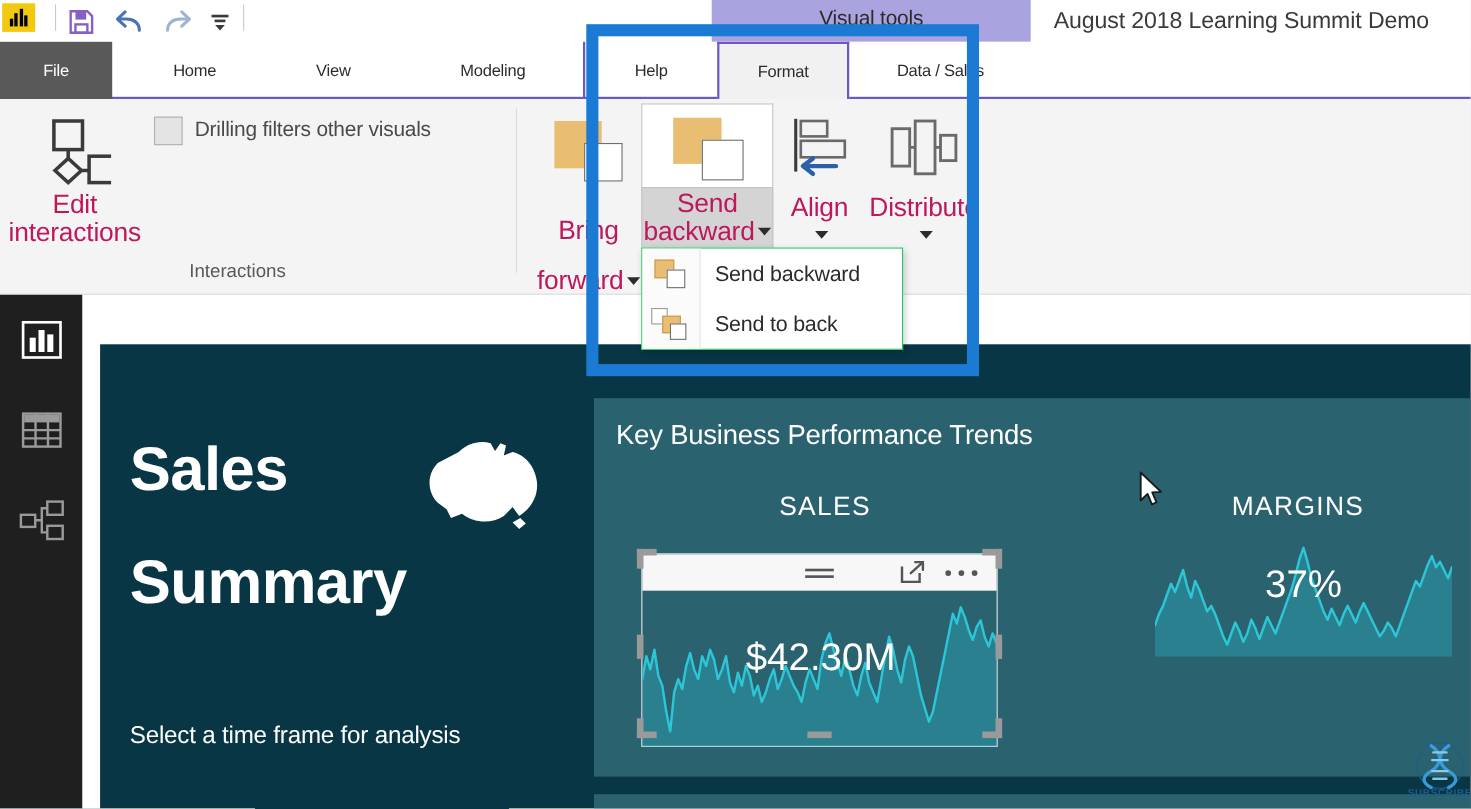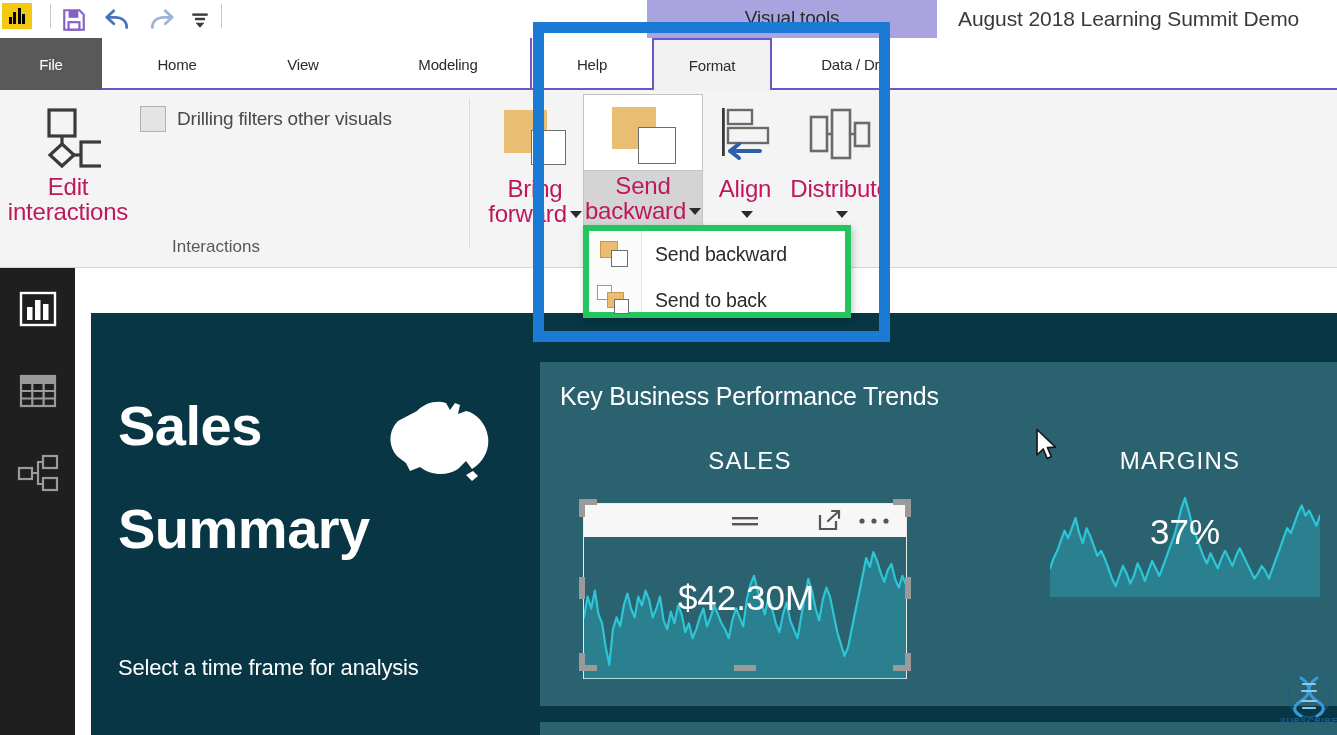--- a/index.html
+++ b/index.html
@@ -114,22 +114,22 @@
   .chk-row {
     position: absolute; display: flex; align-items: center; gap: 11px;
   }
   .chk-box {
     width: 26px; height: 26px; background: #e4e4e4; border: 1px solid #b0b0b0;
   }
   .chk-label { font-size: 19px; color: #4a4a4a; white-space: nowrap; letter-spacing: -0.2px; }
 
   
   .dropdown {
-    position: absolute; left: 583px; top: 225px; width: 268px; height: 93px;
-    background: #ffffff; border: 6px solid #22c55e;
+    position: absolute; left: 583px; top: 225px; width: 238px; height: 93px;
+    background: #ffffff; border: 1px solid #22c55e;
     box-shadow: 2px 3px 7px rgba(0,0,0,0.22);
     z-index: 40;
   }
   .dd-gutter {
     position: absolute; left: 0; top: 0; width: 53px; height: 100%;
     background: #fbfbfb; border-right: 1px solid #e6e6e6;
   }
   .dd-item {
     position: relative; height: 46px; display: flex; align-items: center;
     cursor: default;
@@ -296,21 +296,21 @@
     <span>Visual tools</span>
   </div>
 
   <div class="tab-row">
     <div class="tab file" style="left:0px;width:102px;">File</div>
     <div class="tab" style="left:250px;width:106px;">View</div>
     <div class="tab" style="left:124px;width:106px;">Home</div>
     <div class="tab" style="left:384px;width:128px;">Modeling</div>
     <div class="tab ctx" style="left:530px;width:122px;">Help</div>
     <div class="tab active" style="left:652px;width:120px;">Format</div>
-    <div class="tab" style="left:774px;width:162px;">Data / Drill</div>
+    <div class="tab" style="left:774px;width:162px;">Data / Sales</div>
   </div>
 
   <div class="ribbon">
 
     <div class="rbtn" style="left:18px;top:12px;width:100px;">
       <div class="glyph" style="height:72px;">
         <svg width="66" height="64" viewBox="0 0 66 64">
           <rect x="14" y="4" width="26" height="26" fill="none" stroke="#3a3a3a" stroke-width="3.2"></rect>
           <path d="M27 30v8" stroke="#3a3a3a" stroke-width="3.2"></path>
           <path d="M27 38l-12 11 12 11 12-11z" fill="none" stroke="#3a3a3a" stroke-width="3.2"></path>
@@ -324,21 +324,21 @@
 
     <div class="chk-row" style="left:140px;top:16px;">
       <div class="chk-box"></div>
       <div class="chk-label">Drilling filters other visuals</div>
     </div>
 
     <div class="group-label" style="left:172px;top:147px;">Interactions</div>
 
     <div class="ribbon-group-sep" style="left:469px;"></div>
 
-    <div class="rbtn" style="left:483px;top:8px;width:104px;">
+    <div class="rbtn" style="left:483px;top:8px;width:104px;gap:21px;">
       <div class="glyph" style="height:78px;position:relative;width:72px;">
         <span class="sq tan" style="left:5px;  top:12px; width:43px; height:43px;"></span>
         <span class="sq wht" style="left:32px; top:32px; width:35px; height:35px;"></span>
       </div>
       <div class="cap">Bring</div>
       <div class="cap">
         <span>forward</span><span class="caret"></span>
       </div>
     </div>
 

